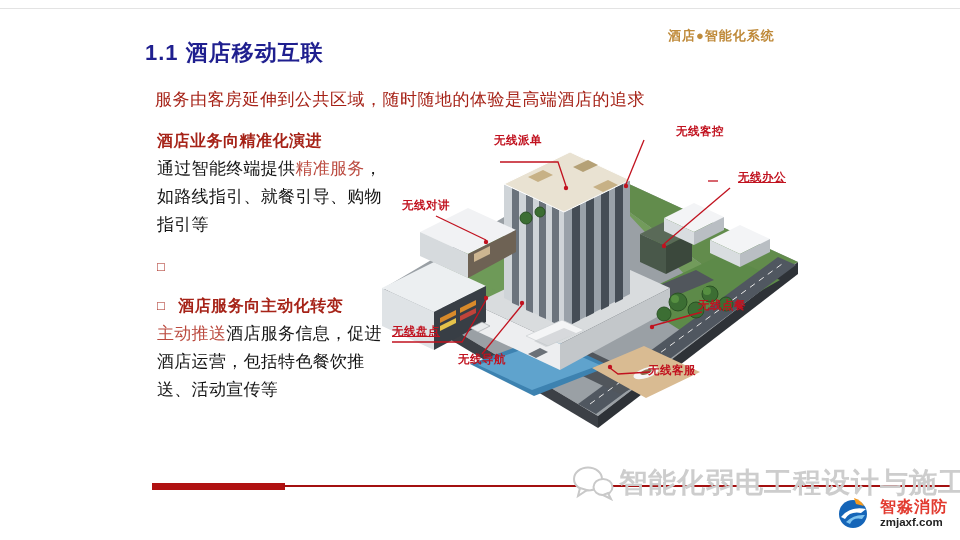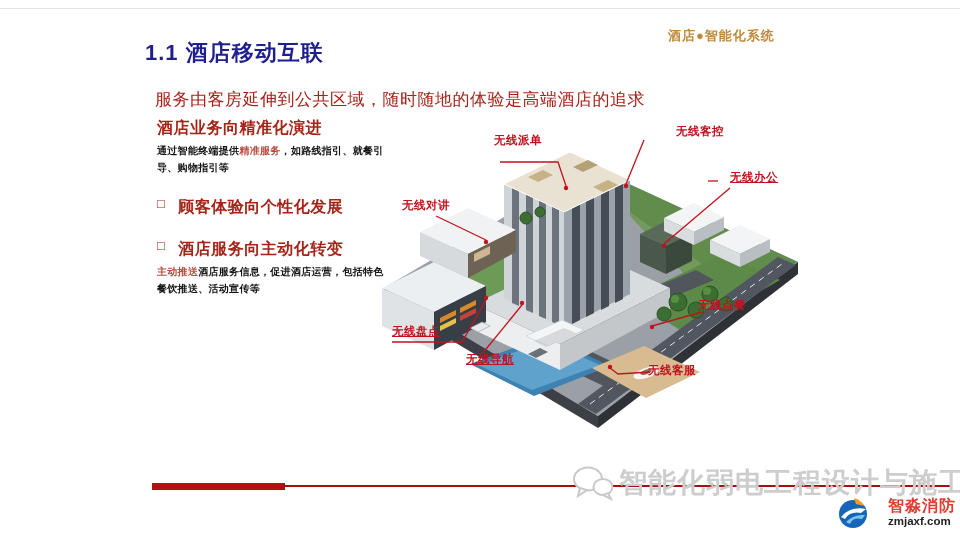--- a/index.html
+++ b/index.html
@@ -5,37 +5,37 @@
   html,body{margin:0;padding:0;background:#fff;}
   .slide{position:relative;width:960px;height:540px;background:#ffffff;overflow:hidden;
          font-family:"Liberation Sans","DejaVu Sans",sans-serif;}
   .top-rule{position:absolute;left:0;top:8px;width:960px;height:1px;background:#e3e3e3;}
   .corner{position:absolute;left:668px;top:27px;font-size:13px;font-weight:bold;color:#bf8a3a;letter-spacing:1px;}
   .title{position:absolute;left:145px;top:38px;font-size:22px;font-weight:bold;color:#1f1f8f;letter-spacing:1px;}
   .subtitle{position:absolute;left:155px;top:88px;font-size:17px;font-weight:normal;color:#a62318;letter-spacing:0.5px;white-space:nowrap;}
 
   .bullets{position:absolute;left:157px;top:118px;width:234px;}
   .block{margin-bottom:21px;}
-  .bh{display:flex;gap:13px;font-size:16px;font-weight:bold;color:#a62318;margin-bottom:3px;letter-spacing:0.5px;}
+  .bh{display:flex;align-items:center;gap:13px;font-size:16px;font-weight:bold;color:#a62318;margin-bottom:3px;letter-spacing:0.5px;margin-top:13px;}
   .glyph{font-size:13px;font-weight:bold;color:#a62318;transform:translateY(-1px);}
-  .bb{font-size:10px;line-height:17px;color:#141414;letter-spacing:0.3px;font-weight:bold;}
+  .bb{font-size:17px;line-height:28px;color:#141414;letter-spacing:0.3px;}
   .hl{color:#bb4a3f;}
 
   .diagram{position:absolute;left:378px;top:122px;width:432px;height:312px;}
   .diagram svg{position:absolute;left:0;top:0;}
   .dlabel{position:absolute;color:#c1121f;font-weight:bold;font-size:11.5px;white-space:nowrap;letter-spacing:0.5px;}
   .dlabel.u{text-decoration:underline;}
 
   .bar-thick{position:absolute;left:152px;top:483px;width:133px;height:7px;background:#b01111;}
   .bar-thin{position:absolute;left:283px;top:485px;width:667px;height:2px;background:#a31010;}
 
   .watermark{position:absolute;left:572px;top:464px;display:flex;align-items:center;gap:5px;}
   .wm-text{font-size:28px;font-weight:bold;color:#cdcdcd;letter-spacing:1px;white-space:nowrap;}
 
-  .logo{position:absolute;left:838px;top:497px;display:flex;gap:20px;align-items:flex-start;}
+  .logo{position:absolute;left:838px;top:497px;display:flex;gap:12px;align-items:center;}
   .logo-name{font-size:16px;font-weight:bold;color:#e23b30;line-height:17px;letter-spacing:1px;}
   .logo-url{font-size:11.5px;font-weight:bold;color:#222;line-height:14px;}
 </style>
 </head>
 <body>
 
 <div class="slide">
   <div class="top-rule"></div>
   <div class="corner">酒店●智能化系统</div>
   <div class="title">1.1 酒店移动互联</div>
@@ -47,21 +47,20 @@
         <span>酒店业务向精准化演进</span>
       </div>
       <div class="bb">
         <span>通过智能终端提供</span><span class="hl">精准服务</span><span>，如路线指引、就餐引导、购物指引等</span>
       </div>
     </div>
 
     <div class="block">
       <div class="bh">
         <span class="glyph">□</span>
-        <span>顾客体验向个性化发展</span>
       </div>
     </div>
 
     <div class="block">
       <div class="bh">
         <span class="glyph">□</span>
         <span>酒店服务向主动化转变</span>
       </div>
       <div class="bb">
         <span></span><span class="hl">主动推送</span><span>酒店服务信息，促进酒店运营，包括特色餐饮推送、活动宣传等</span>
@@ -196,24 +195,24 @@
         <circle cx="108" cy="120" r="2.2"></circle>
         <circle cx="108" cy="176" r="2.2"></circle>
         <circle cx="144" cy="181" r="2.2"></circle>
         <circle cx="274" cy="205" r="2.2"></circle>
         <circle cx="232" cy="245" r="2.2"></circle>
       </g>
     </svg>
 
     <div class="dlabel" style="left:116px;top:11px;">无线派单</div>
     <div class="dlabel" style="left:254px;top:2px;margin-left:44px;">无线客控</div>
-    <div class="dlabel u" style="left:352px;top:48px;">无线办公</div>
+    <div class="dlabel u" style="left:360px;top:48px;">无线办公</div>
     <div class="dlabel" style="left:24px;top:76px;">无线对讲</div>
     <div class="dlabel u" style="left:14px;top:202px;">无线盘点</div>
-    <div class="dlabel" style="left:88px;top:230px;text-decoration:underline;">无线导航</div>
+    <div class="dlabel" style="left:80px;top:230px;">无线导航</div>
     <div class="dlabel" style="left:320px;top:176px;">无线点餐</div>
     <div class="dlabel" style="left:270px;top:241px;">无线客服</div>
   </div>
 
   <div class="bar-thick"></div>
   <div class="bar-thin"></div>
 
   <div class="watermark">
     <svg width="42" height="36" viewBox="0 0 42 36">
       <ellipse cx="16" cy="14" rx="14" ry="11.5" fill="#ffffff" stroke="#c9c9c9" stroke-width="2"></ellipse>

